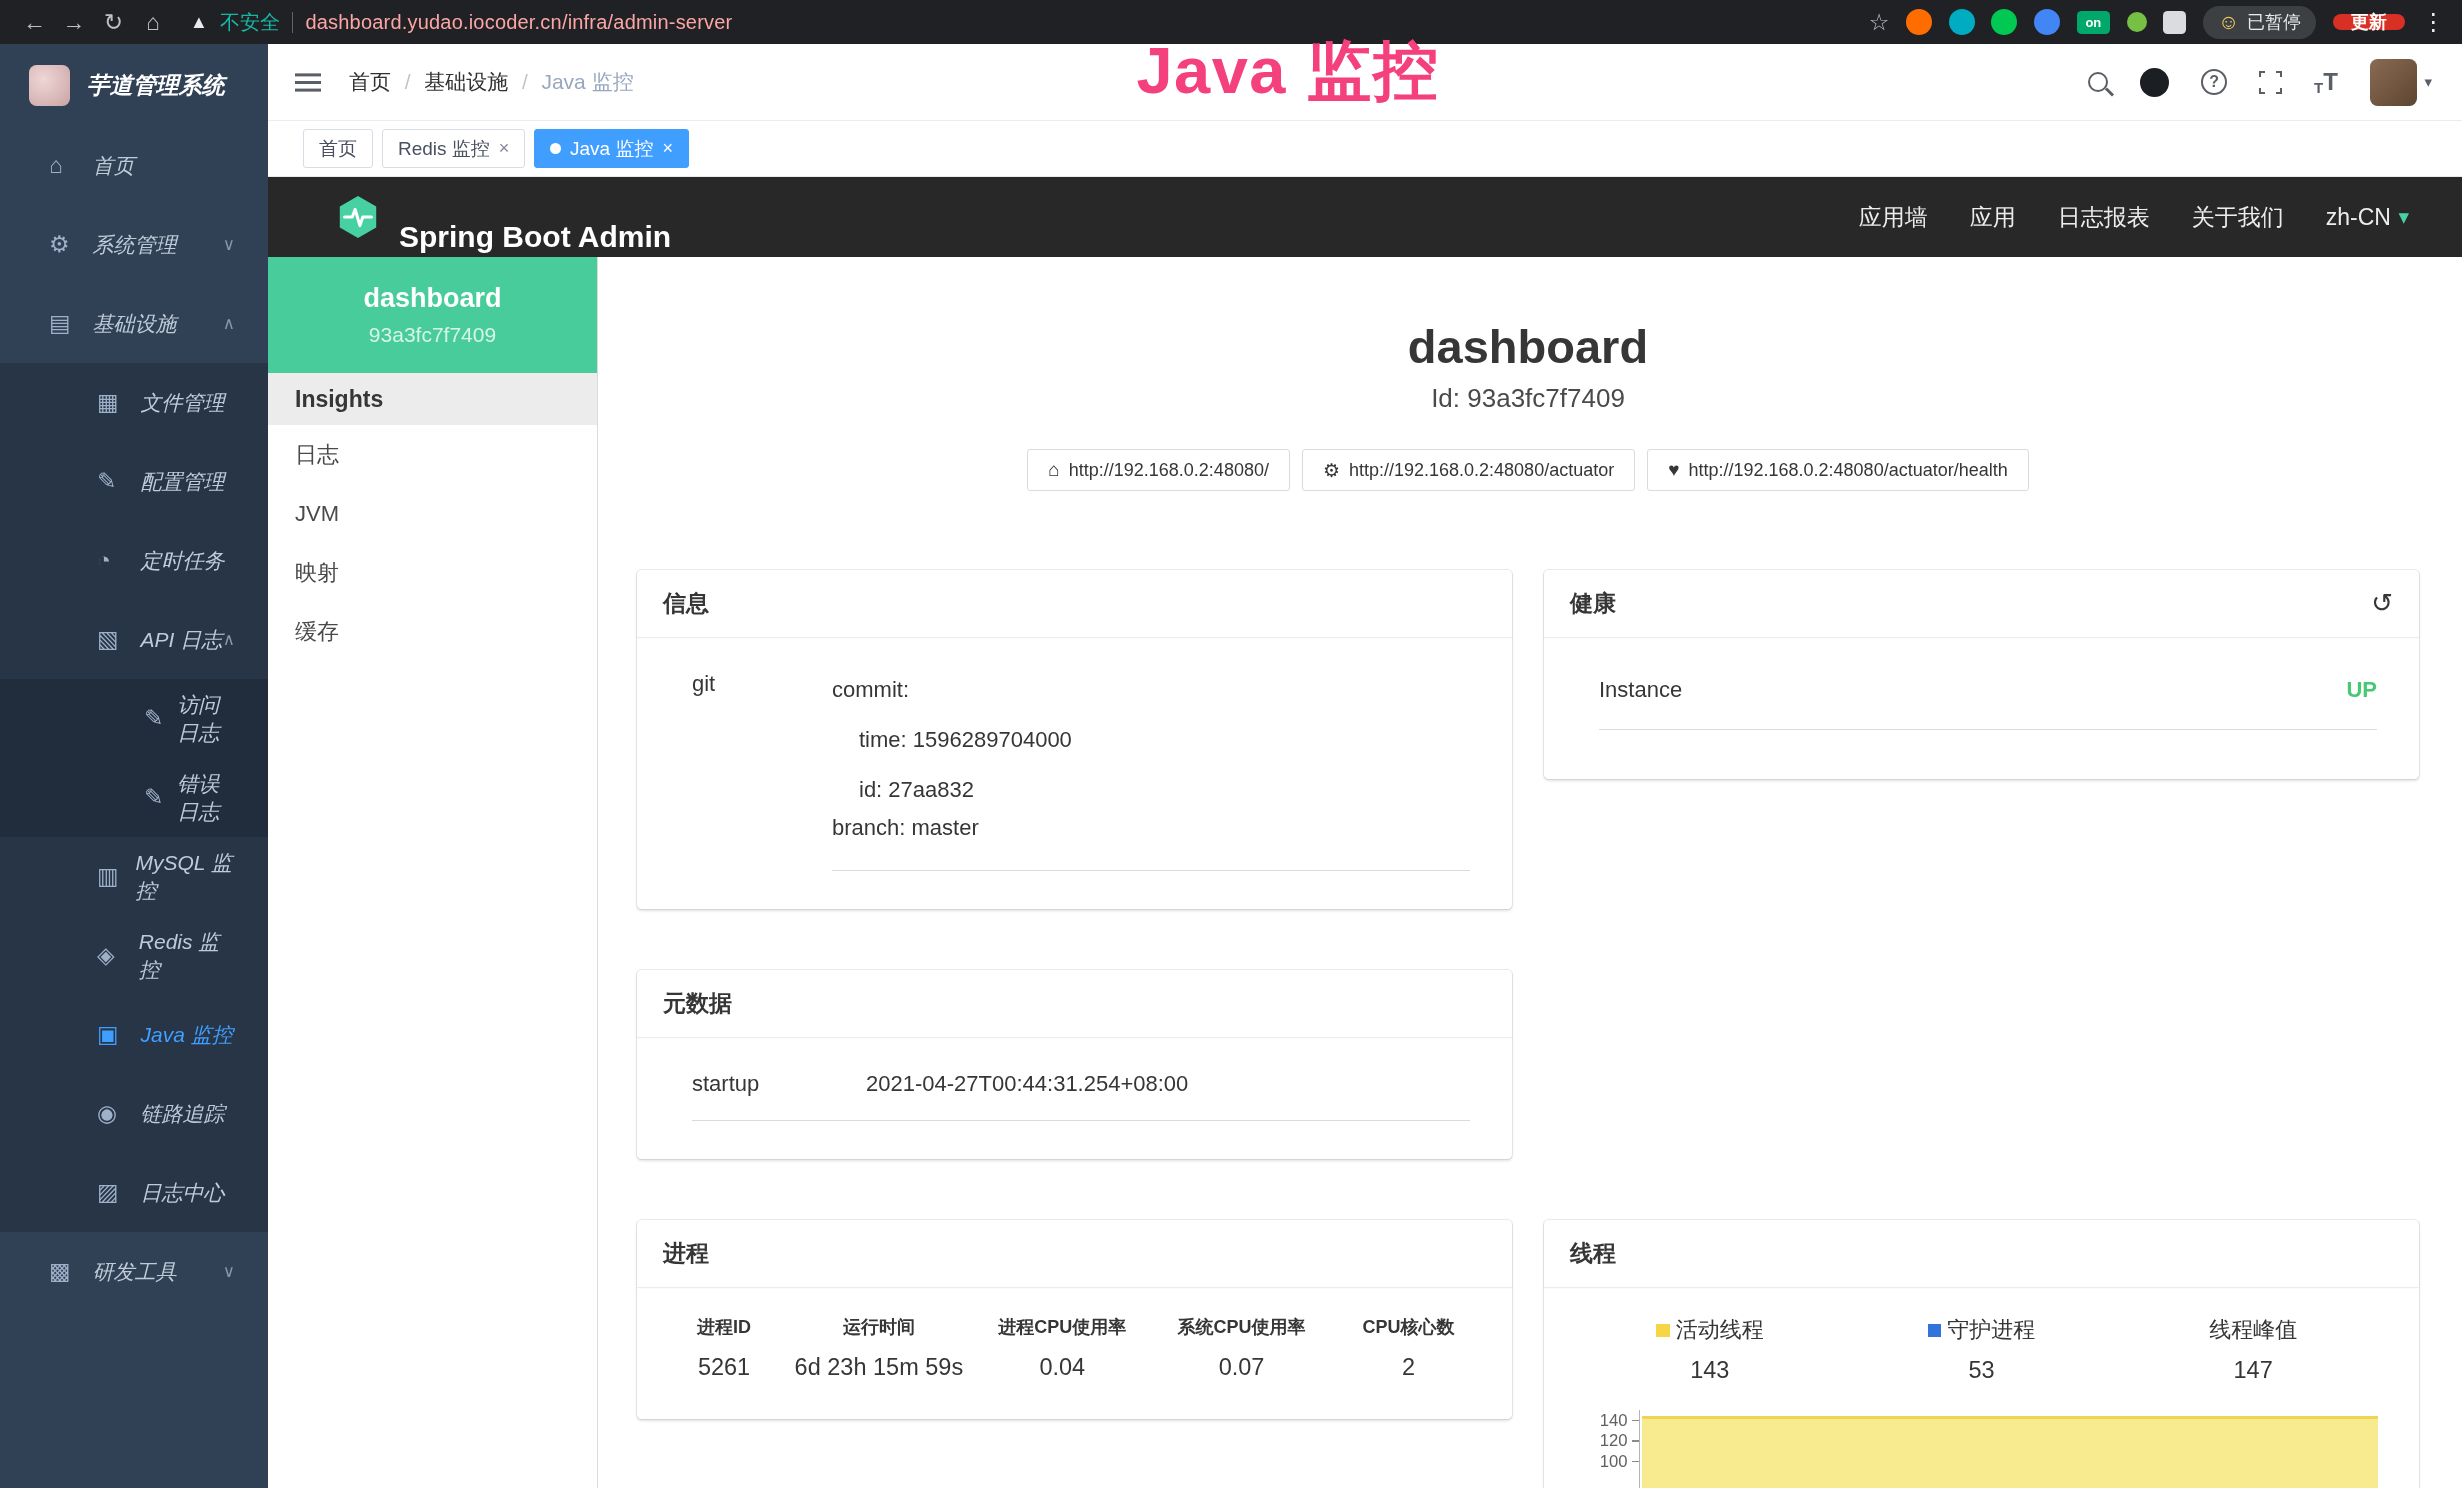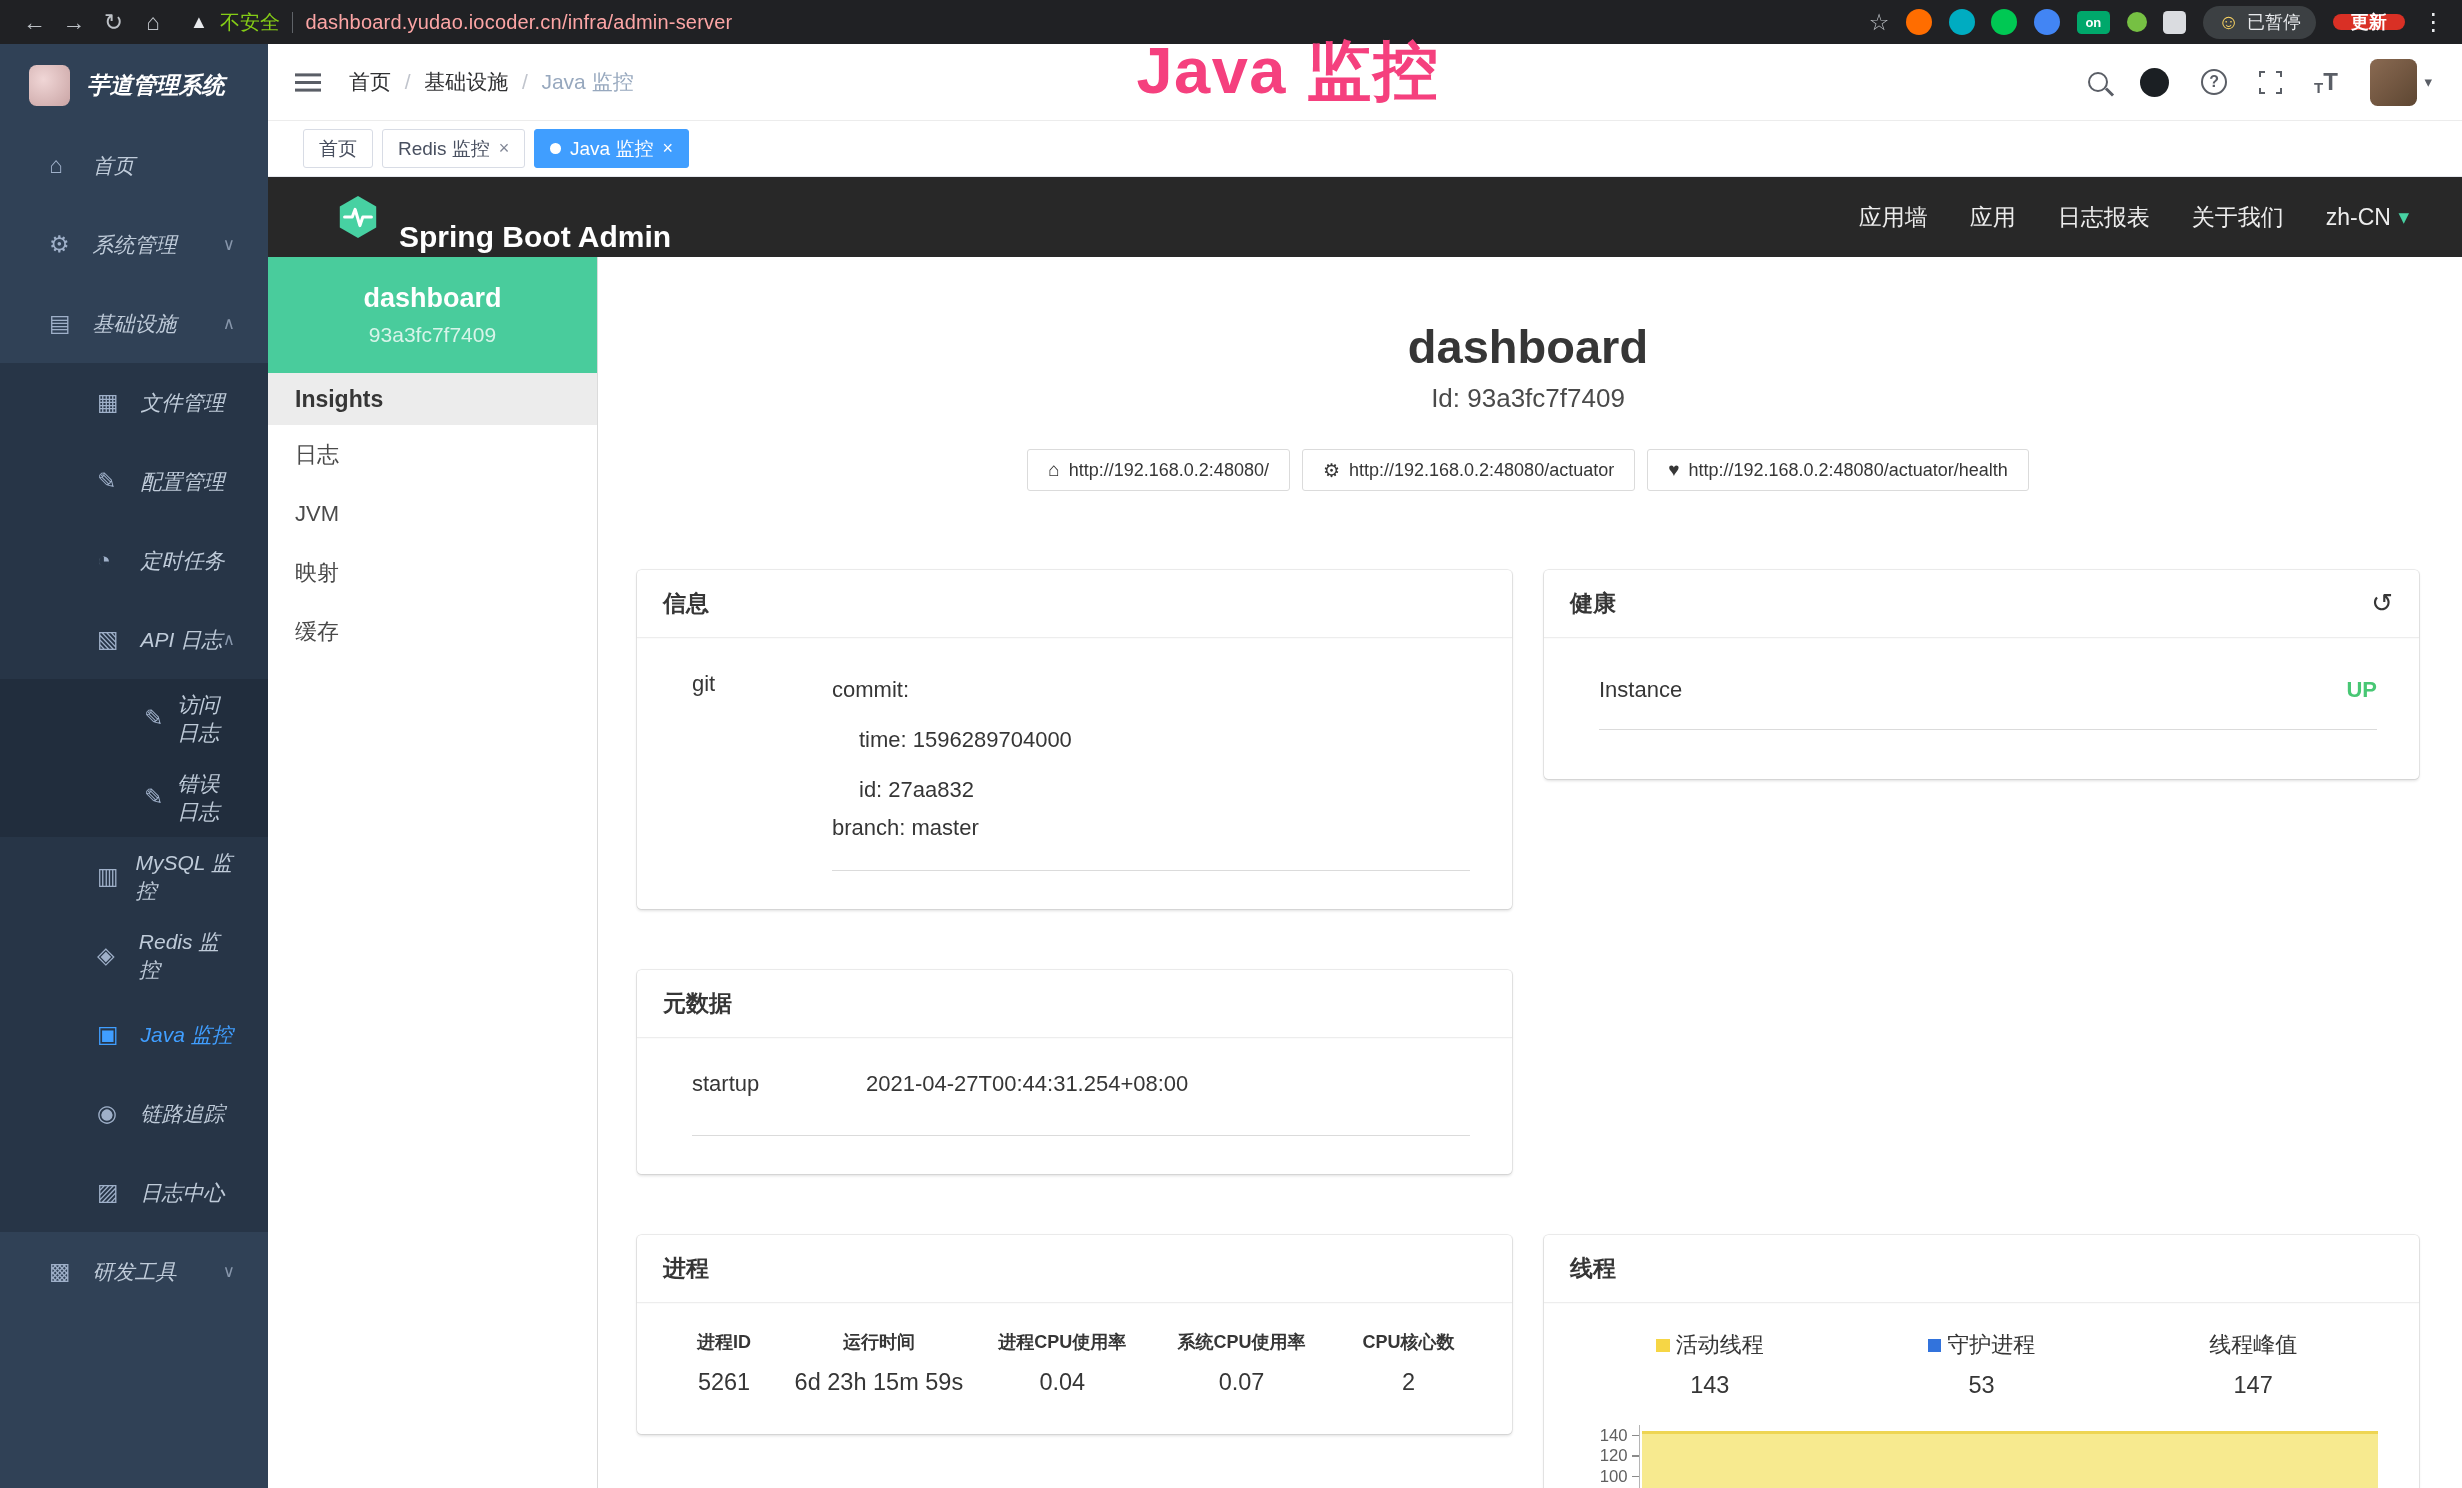--- a/index.html
+++ b/index.html
@@ -4,21 +4,21 @@
 <style>
   * { margin:0; padding:0; box-sizing:border-box; }
   html,body { width:2462px; height:1489px; overflow:hidden; }
   body { font-family:"Liberation Sans","DejaVu Sans",sans-serif; background:#fff; position:relative; }
 
   
   .browser-bar { height:44px; background:#202124; display:flex; align-items:center; padding:0 16.7px; gap:4.6px; color:#dadce0; }
   .nav-ico { width:35px; text-align:center; font-size:23px; color:#bdc1c6; cursor:pointer; }
   .addr { display:flex; align-items:center; gap:12px; margin-left:15px; flex:1; min-width:0; font-size:20px; }
   .warn { color:#e8eaed; font-size:18px; }
-  .sec-label { color:#84cc16; }
+  .sec-label { color:#14b8a6; }
   .vd { width:1.5px; height:21px; background:#5f6368; }
   .url { color:#fca5a5; letter-spacing:0.2px; }
   .chrome-right { display:flex; align-items:center; gap:16.7px; }
   .star { font-size:23px; color:#bdc1c6; }
   .ext-dot { width:26px; height:26px; border-radius:50%; }
   .ext-fox { background:#ff6d00; }
   .ext-drop { background:#00acc1; }
   .ext-green { background:#00c853; }
   .ext-blocks { background:#4285f4; }
   .ext-on { width:33px; height:23px; border-radius:4.6px; background:#00a86b; color:#fff; font-size:13px; display:flex; align-items:center; justify-content:center; font-weight:bold; }
@@ -118,21 +118,21 @@
   .kv-label { width:140px; flex-shrink:0; }
   .kv-val { flex:1; border-bottom:0.8px solid #dbdbdb; padding-bottom:23px; }
   .kv-val .line { line-height:38px; }
   .kv-val .ind { padding-left:27px;margin-top:12px; }
 
   .h-row { display:flex; justify-content:space-between; align-items:baseline; border-bottom:0.8px solid #dbdbdb; padding-bottom:26px; }
   .h-label { font-weight:normal; }
   .h-up { color:#48c774; font-weight:bold; }
   .c-health .card-b { padding-top:39px; padding-bottom:49px; }
 
-  .m-row { display:flex; border-bottom:0.8px solid #dbdbdb; padding-bottom:38px; }
+  .m-row { display:flex; border-bottom:0.8px solid #dbdbdb; padding-bottom:23px; }
   .m-label { width:174px; flex-shrink:0; }
 
   .proc-grid { display:grid; grid-template-columns:14% 24% 21% 23% 18%; }
   .proc-grid .hd { font-size:18px; font-weight:bold; color:#363636; text-align:center; }
   .proc-grid .vl { font-size:23.5px; text-align:center; margin-top:15px; }
   .c-proc .card-b { padding:27px 30px 38px; }
 
   .c-threads .card-b { padding:27px 30px 0 30px; }
   .legend { display:grid; grid-template-columns:1fr 1fr 1fr; }
   .leg-cell { display:flex; flex-direction:column; align-items:center; gap:12px; }

